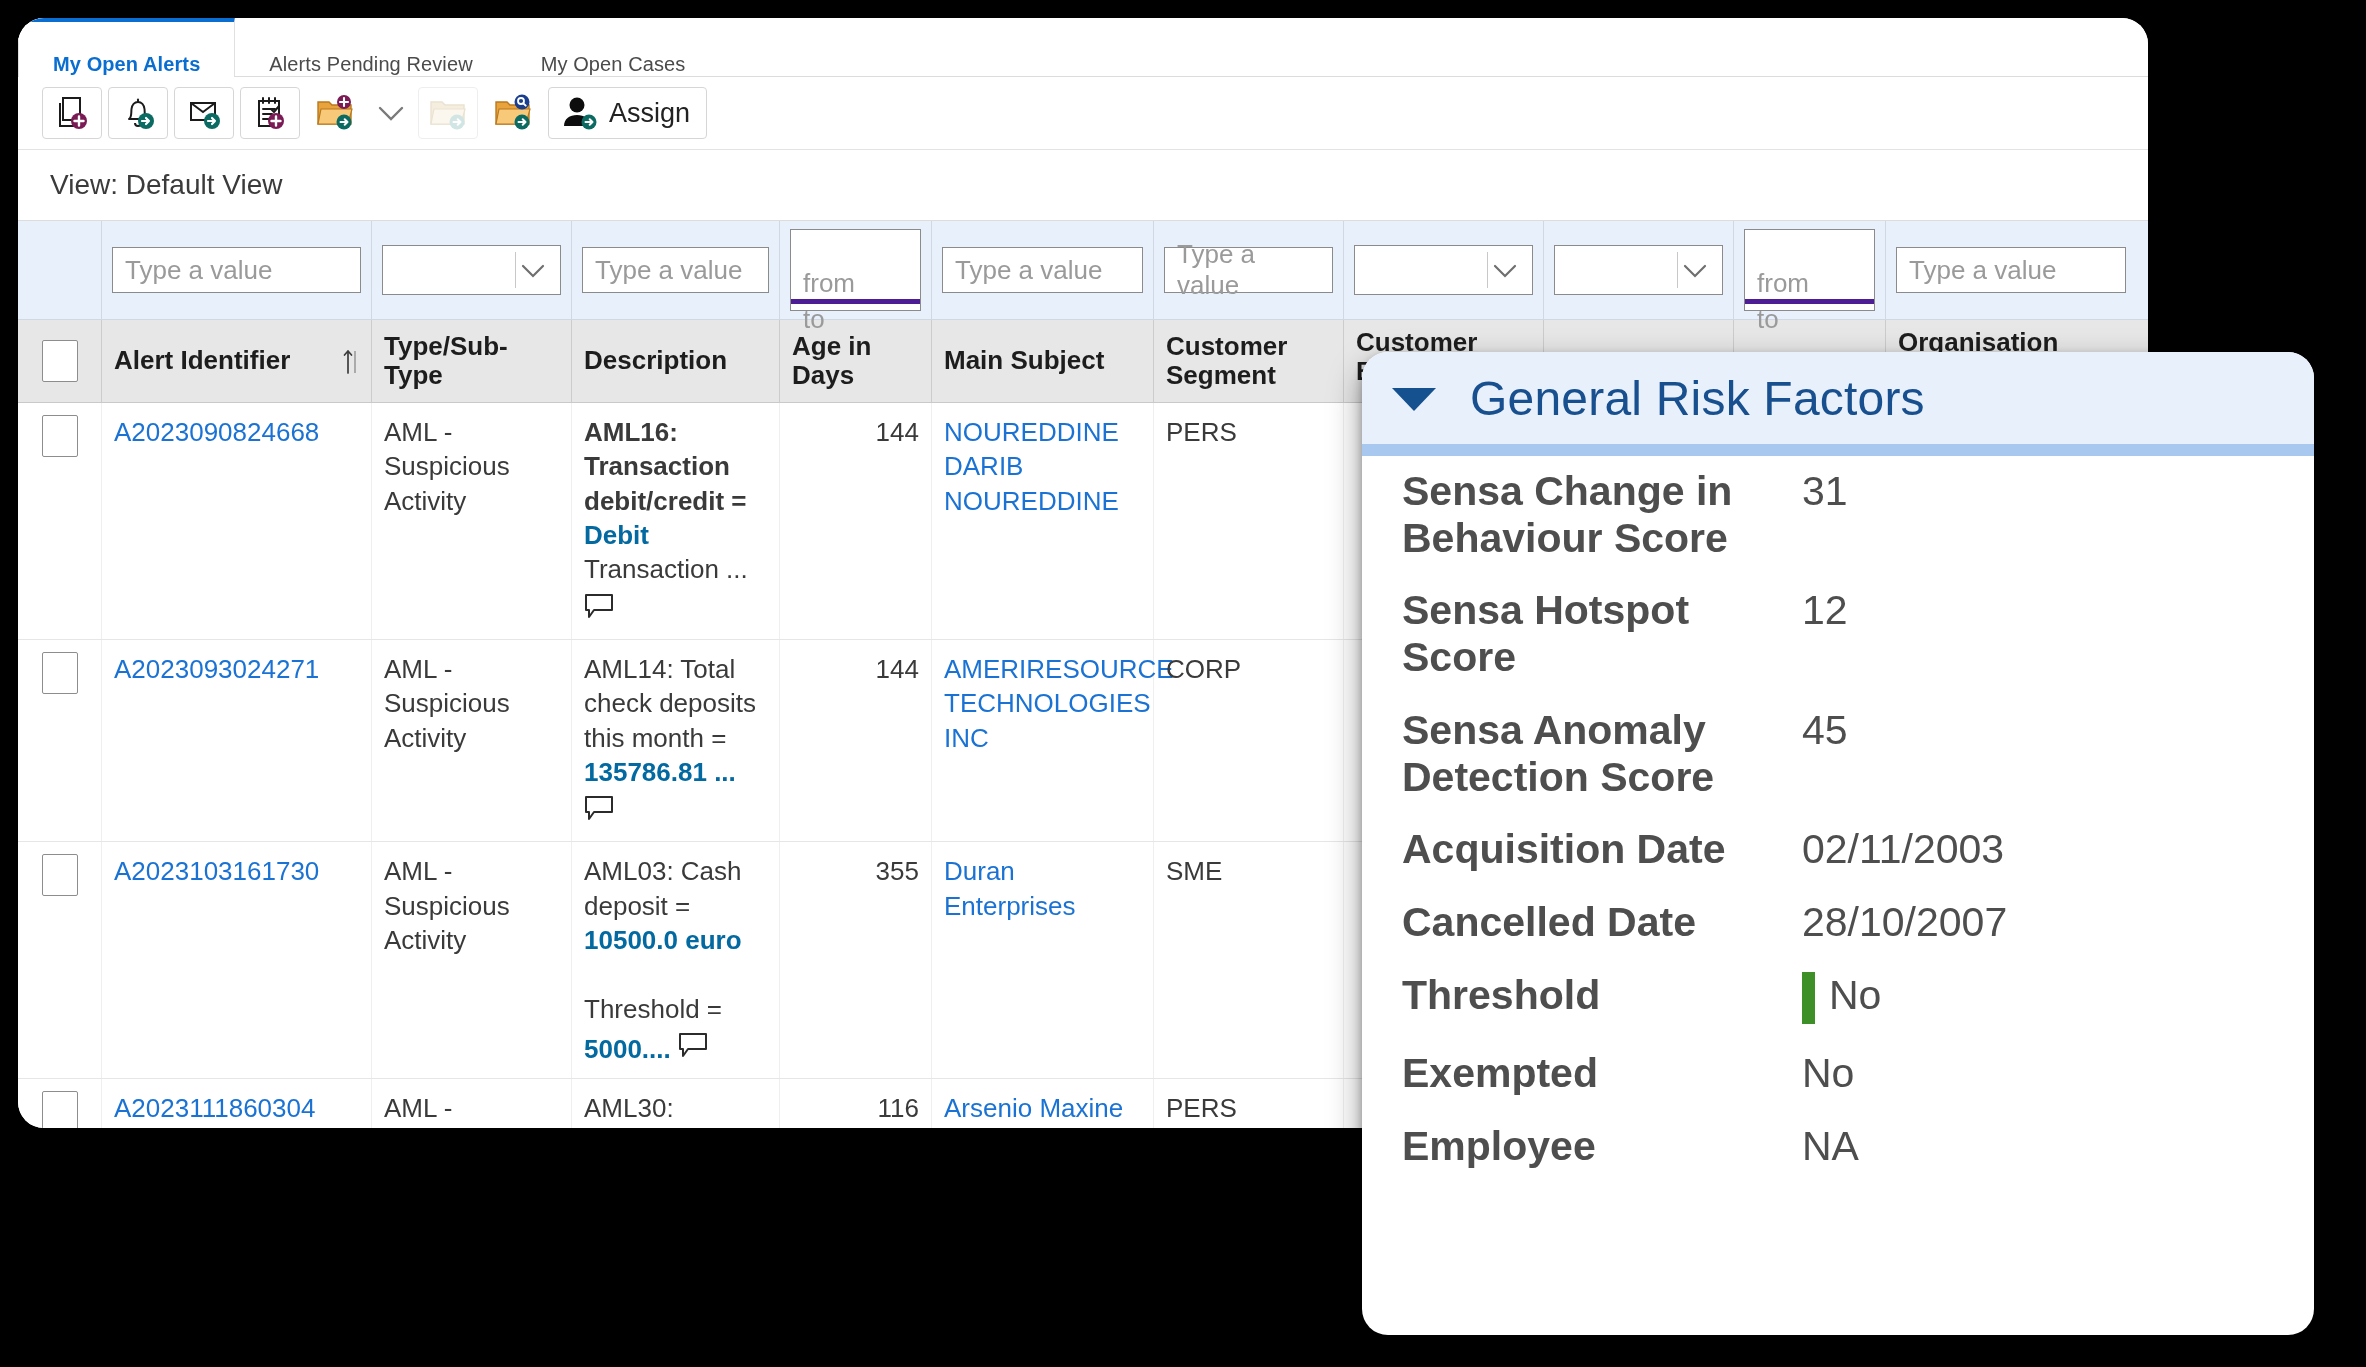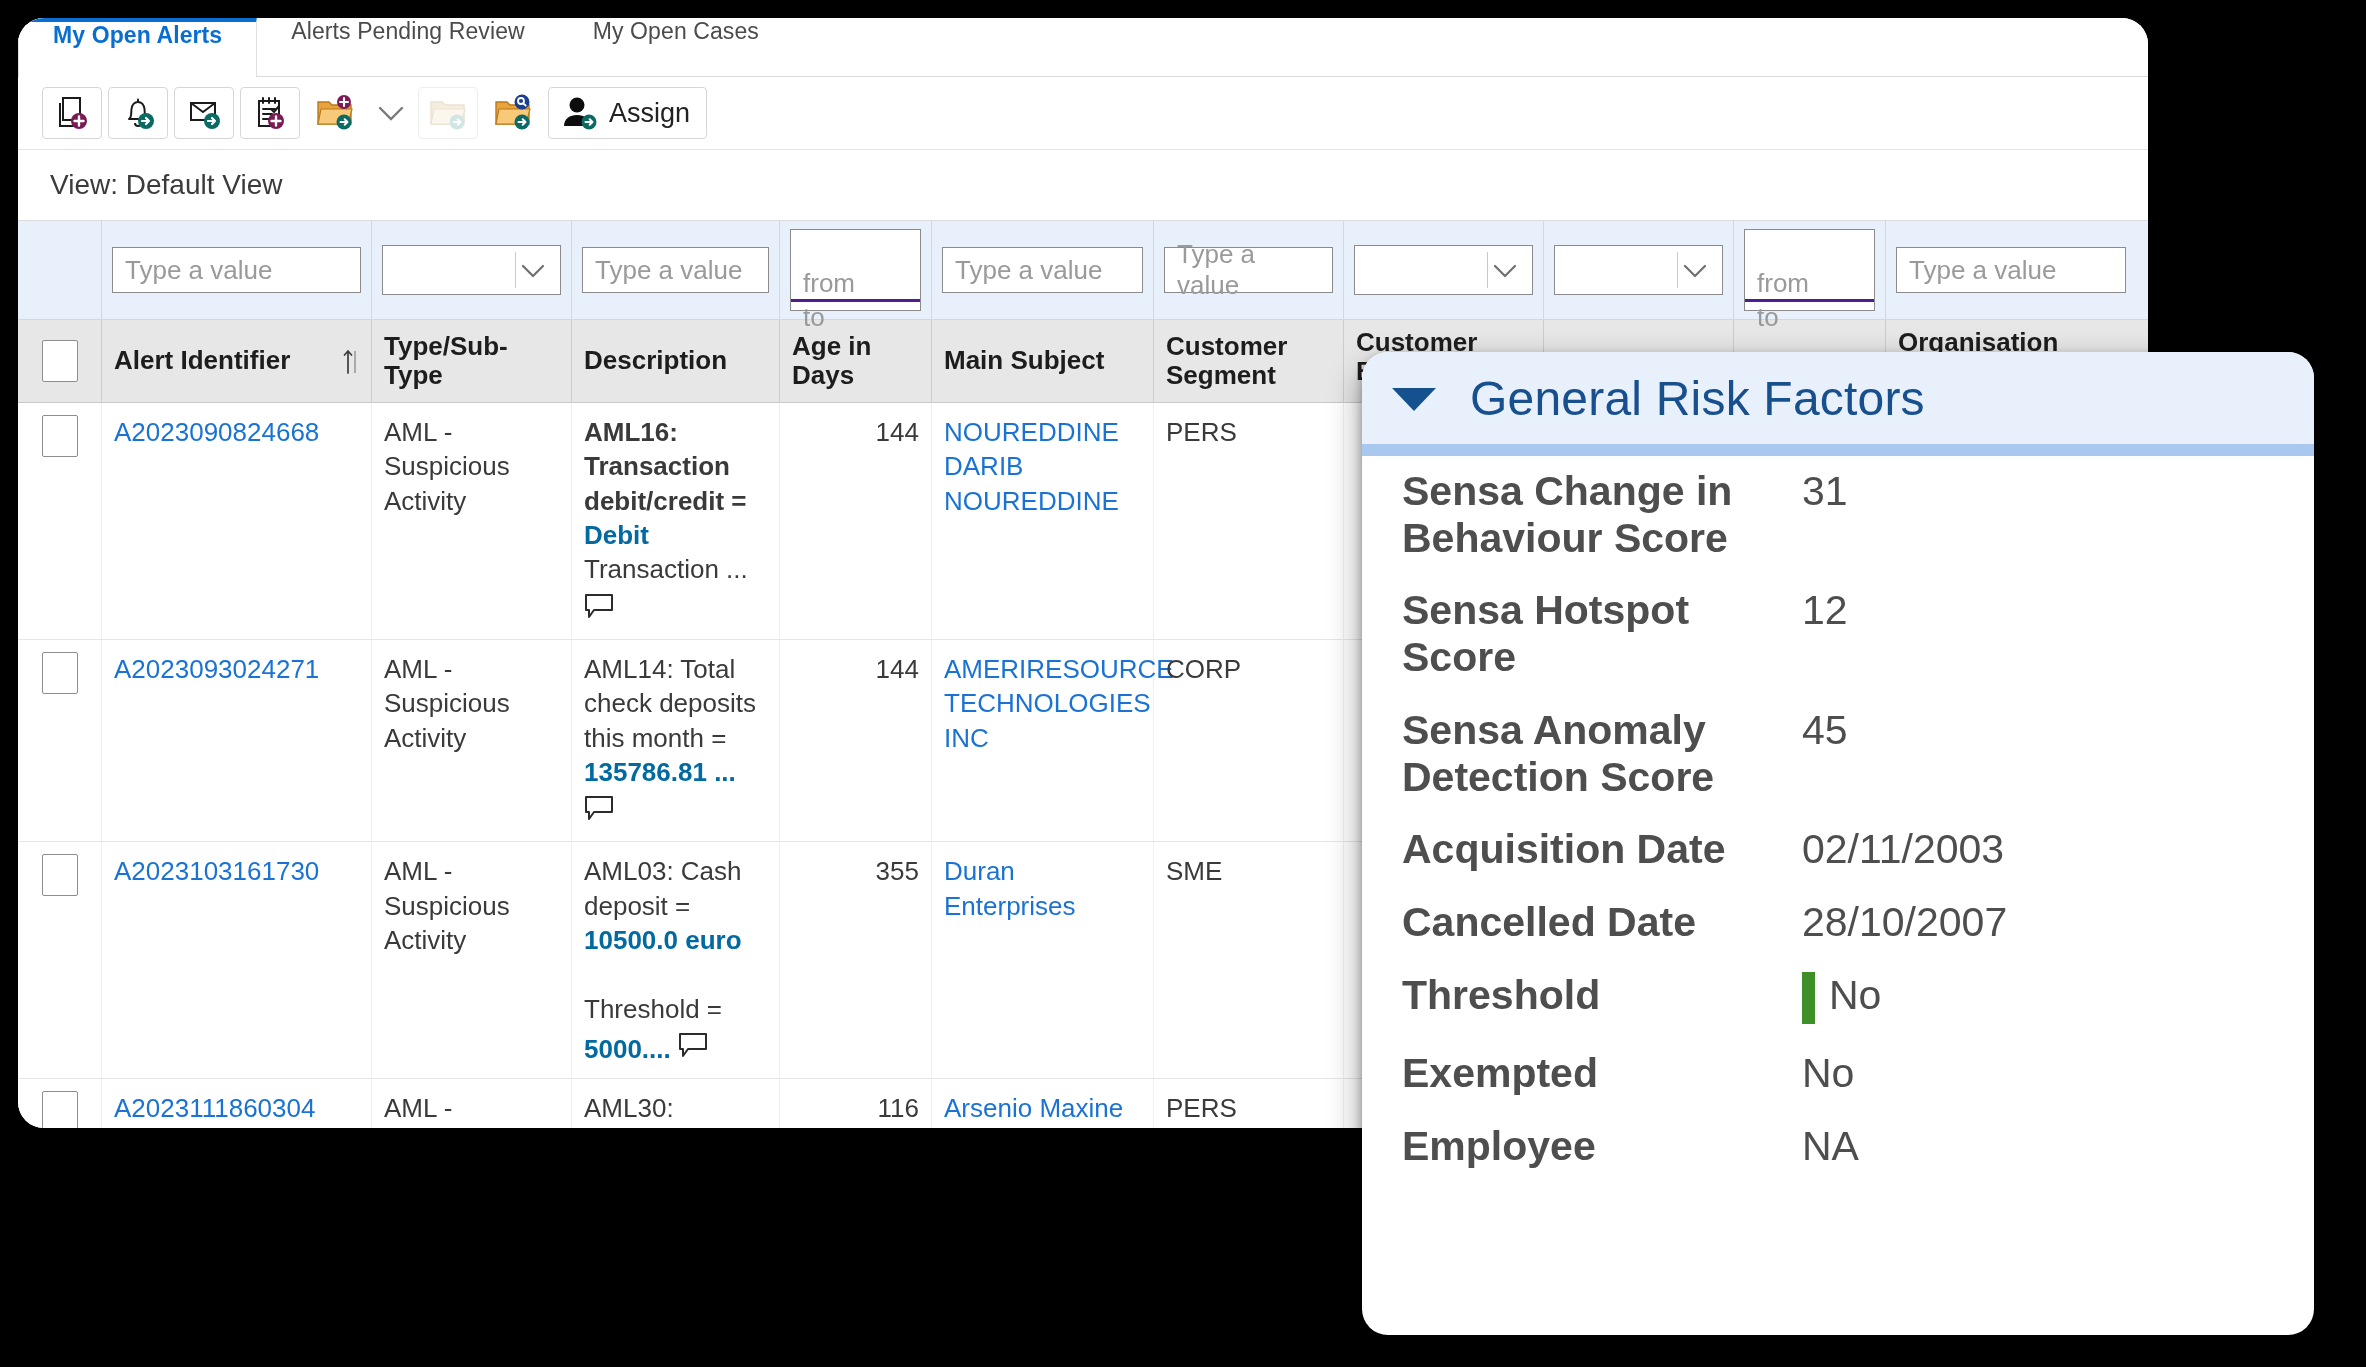--- a/index.html
+++ b/index.html
@@ -11,22 +11,22 @@
     position:absolute;left:18px;top:18px;width:2130px;height:1110px;
     background:#ffffff;border-radius:26px;
     box-shadow:0 10px 26px rgba(0,0,0,.30), 0 2px 6px rgba(0,0,0,.22);
     overflow:hidden;
   }
   .app-inner{position:absolute;inset:0;overflow:hidden;}
 
   
   .tabstrip{height:58px;background:#fff;position:relative;
             border-bottom:1px solid #dcdcdc;display:flex;align-items:stretch;}
-  .tab{display:flex;align-items:flex-start;justify-content:center;
-       padding:0 34px;font-size:23px;color:#4b4b4b;position:relative;
+  .tab{display:flex;align-items:flex-end;justify-content:center;
+       padding:0 34px;font-size:20px;color:#4b4b4b;position:relative;
        cursor:pointer;letter-spacing:.1px;}
   .tab.active{color:#0a6ed1;font-weight:bold;
               border-top:5px solid #0a6ed1;
               border-left:1px solid #e0e0e0;border-right:1px solid #e0e0e0;
               background:#fff;margin-top:-1px;}
   .tab.active::after{content:"";position:absolute;left:0;right:0;bottom:-1px;height:2px;background:#fff;}
 
   
   .toolbar{height:72px;background:#fff;border-bottom:1px solid #e3e3e3;
            display:flex;align-items:center;padding:0 24px;gap:6px;}
@@ -54,21 +54,21 @@
   .finput{height:46px;background:#fff;border:1px solid #8b8b8b;box-sizing:border-box;
           display:flex;align-items:center;padding:0 12px;font-size:26px;color:#9a9a9a;
           width:100%;}
   .fselect{height:50px;background:#fff;border:1px solid #8b8b8b;box-sizing:border-box;
            display:flex;align-items:center;justify-content:flex-end;width:100%;position:relative;}
   .fselect .sep{position:absolute;right:44px;top:6px;bottom:6px;width:1px;background:#c8c8c8;}
   .fselect .car{margin-right:14px;}
   .frange{width:100%;height:82px;display:flex;flex-direction:column;
           border:1px solid #8b8b8b;background:#fff;box-sizing:border-box;}
   .frange div{flex:1;display:flex;align-items:center;padding:0 12px;font-size:26px;color:#9a9a9a;}
-  .frange div:first-child{border-bottom:3px solid #4c1d95;margin-top:38px;}
+  .frange div:first-child{border-bottom:5px solid #4c1d95;margin-top:38px;}
 
   
   .thead{background:#e7e7e7;height:82px;display:flex;align-items:flex-end;
          border-bottom:1px solid #c9c9c9;}
   .hcell{height:82px;box-sizing:border-box;border-right:1px solid #cccccc;
          display:flex;align-items:center;padding:0 12px;font-size:26px;color:#1d1d1d;
          font-weight:bold;position:relative;}
   .hcell .lbl{line-height:1.12;}
   .sorticon{position:absolute;right:14px;top:50%;transform:translateY(-50%);
             display:flex;align-items:center;gap:3px;}

